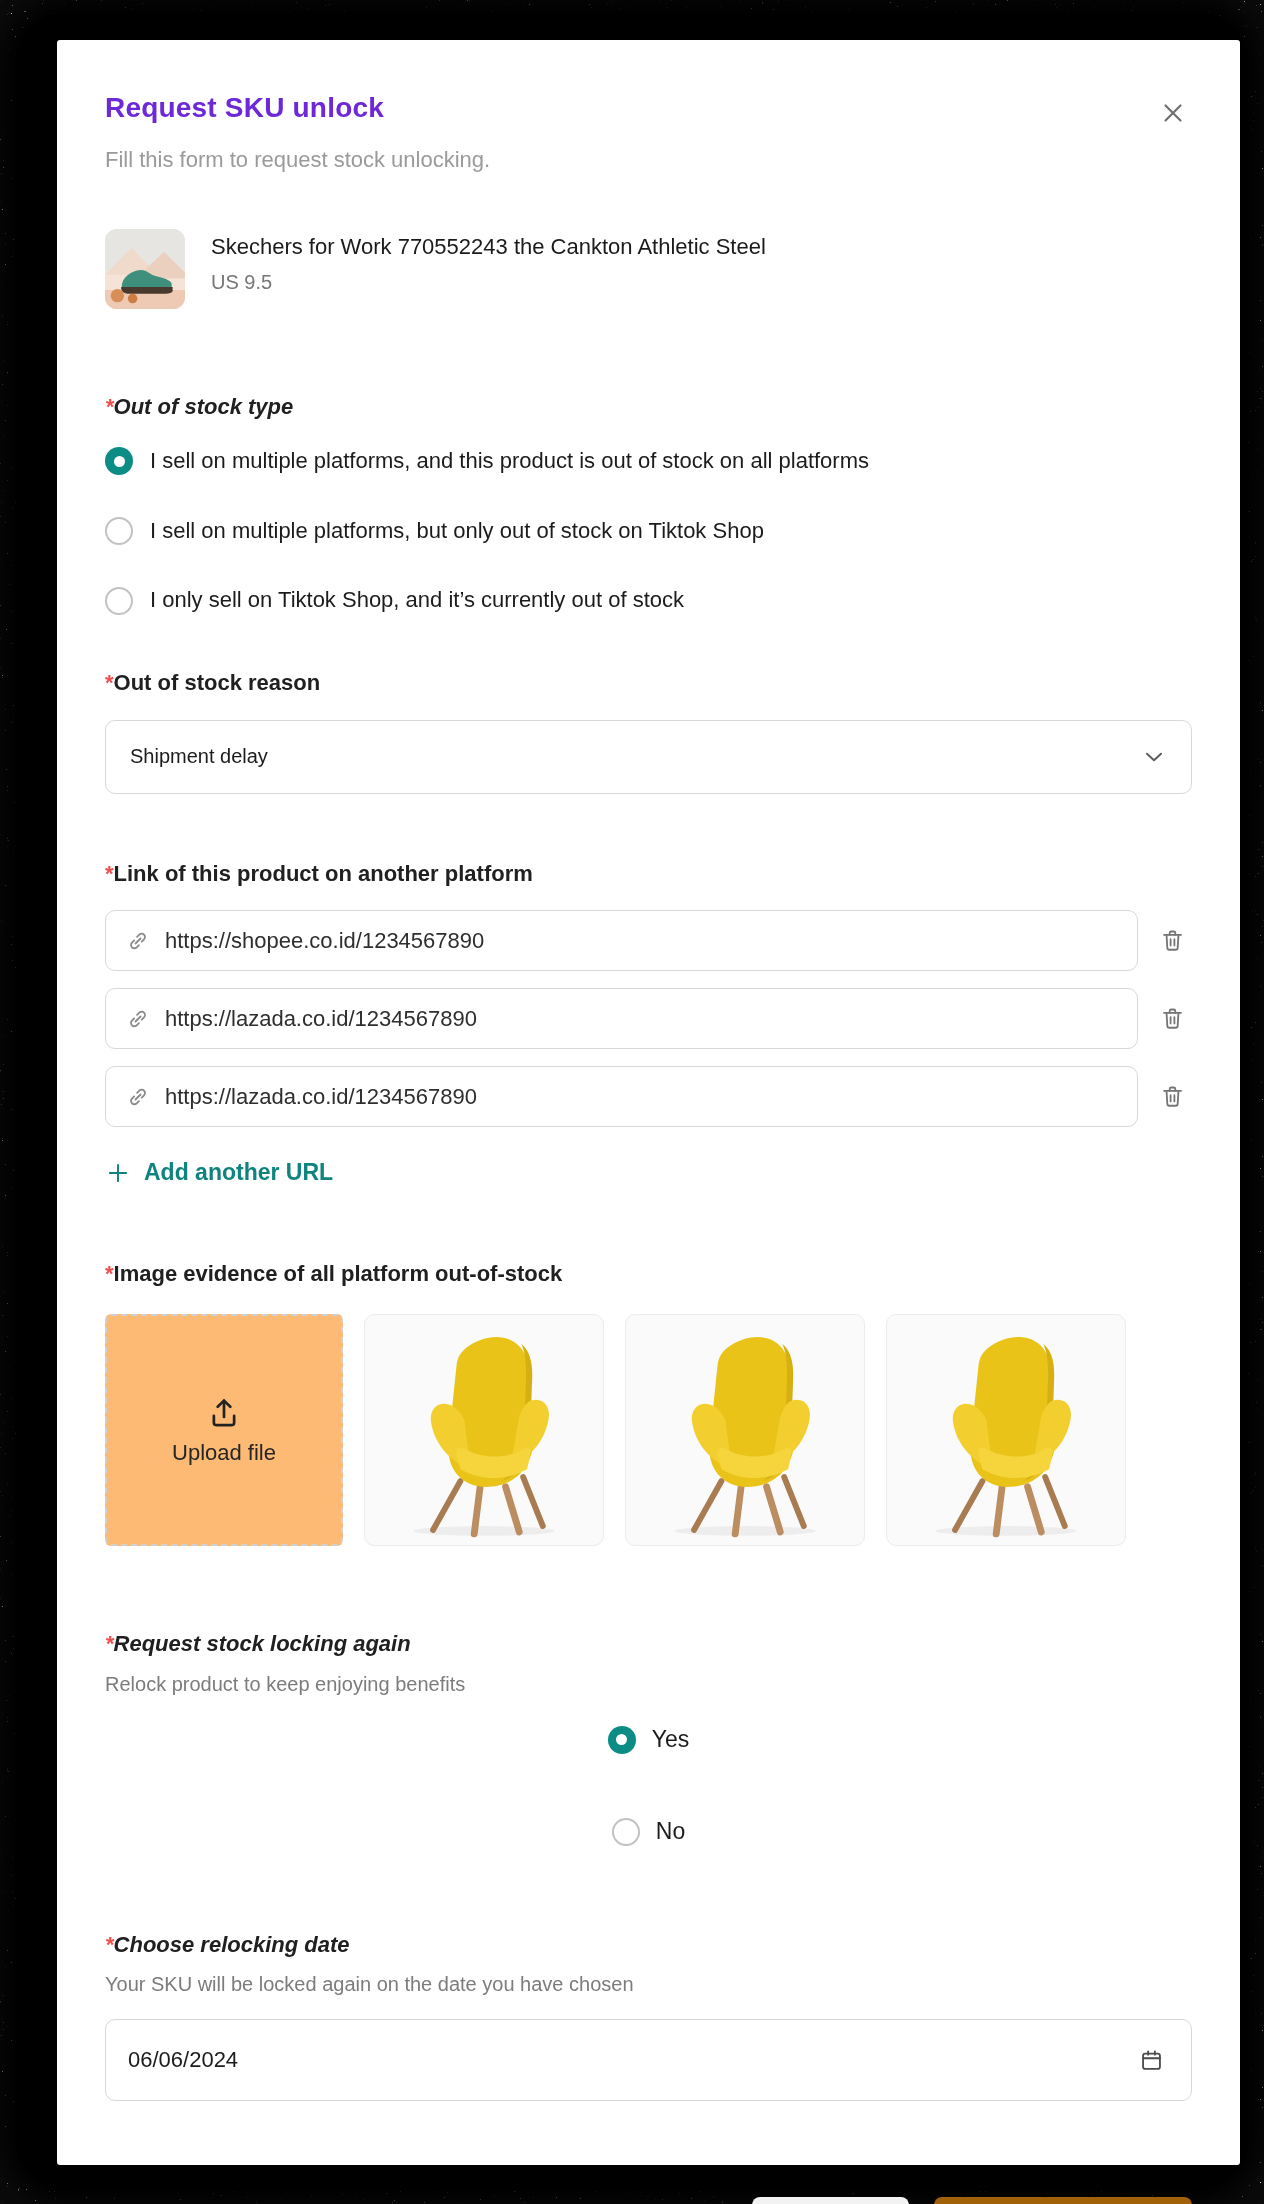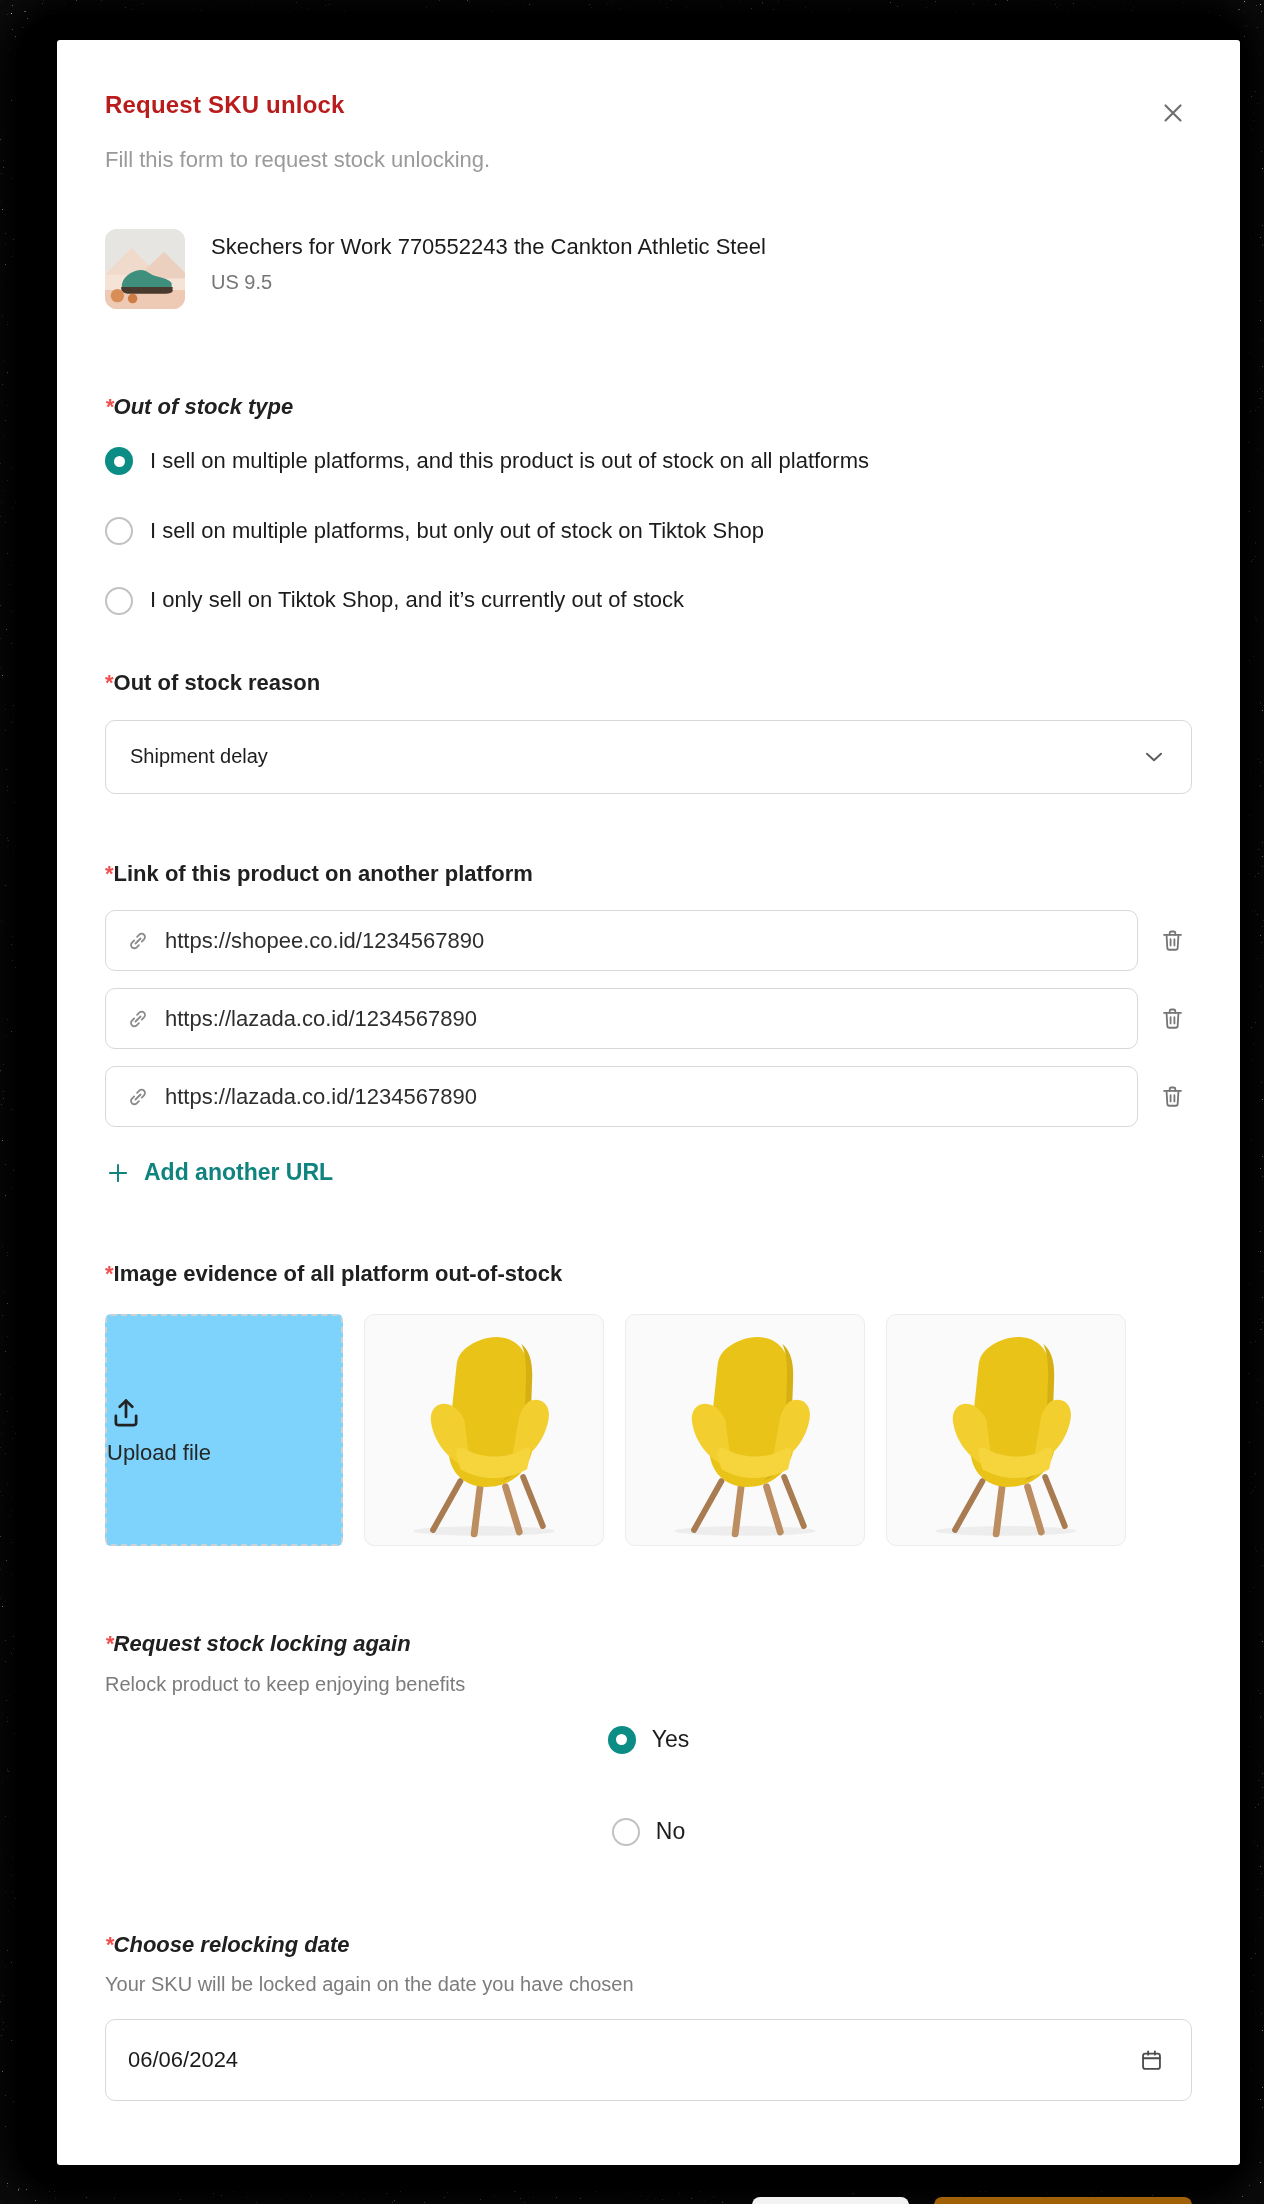--- a/index.html
+++ b/index.html
@@ -6,21 +6,21 @@
   body{font-family:"Liberation Sans","DejaVu Sans",sans-serif;color:#1c1c1c;}
   .stage{position:relative;width:1264px;height:2204px;overflow:hidden;background:#fff;}
   .noise-svg{position:absolute;inset:0;display:block;}
   .black-frame{position:absolute;left:16px;top:12px;right:16px;bottom:14px;
     background:#000;border-radius:52px;
     box-shadow:0 0 22px 10px rgba(0,0,0,.92),0 0 46px 18px rgba(0,0,0,.55);}
   .modal{position:absolute;left:57px;top:40px;width:1183px;height:2125px;background:#fff;
     border-radius:3px;box-sizing:border-box;padding:50px 48px 0 48px;}
   
   .hd{display:flex;justify-content:space-between;align-items:flex-start;}
-  .title{font-size:24px;font-weight:700;letter-spacing:.2px;color:#b91c1c;line-height:1.25;}
+  .title{font-size:28px;font-weight:700;letter-spacing:.2px;color:#6d28d9;line-height:1.25;}
   .close-btn{border:none;background:none;padding:4px;cursor:pointer;color:#6f6f6f;line-height:0;margin-top:4px;}
   .subtitle{margin-top:14px;font-size:22px;color:#9a9a9a;line-height:1.3;}
   
   .product{margin-top:54px;display:flex;align-items:flex-start;gap:26px;}
   .thumb{width:80px;height:80px;border-radius:12px;overflow:hidden;flex:0 0 auto;background:#eee;}
   .p-name{font-size:22px;color:#1b1b1b;line-height:1.3;margin-top:4px;}
   .p-var{font-size:20px;color:#767676;margin-top:10px;}
   
   .f-label{font-size:22px;font-weight:700;color:#202020;line-height:1.3;}
   .req{color:#f0504d;font-weight:700;}
@@ -41,21 +41,21 @@
   .url-list{margin-top:22px;}
   .url-row{display:flex;align-items:center;margin-bottom:17px;}
   .url-row:last-child{margin-bottom:0;}
   .input-box{flex:1;height:61px;border:1px solid #d8d8d8;border-radius:10px;display:flex;align-items:center;gap:15px;padding:0 20px;background:#fff;box-sizing:border-box;}
   .input-box input{border:none;outline:none;font-size:22px;color:#2e2e2e;flex:1;background:transparent;font-family:inherit;padding:0;}
   .icon-link{color:#8a8a8a;line-height:0;flex:0 0 auto;}
   .trash-btn{border:none;background:none;cursor:pointer;color:#757575;line-height:0;padding:6px;margin-left:15px;flex:0 0 auto;}
   .add-url{margin-top:32px;display:inline-flex;align-items:center;gap:13px;border:none;background:none;cursor:pointer;color:#0f837e;font-size:23px;font-weight:700;font-family:inherit;padding:0;}
   
   .tiles{margin-top:26px;display:flex;gap:21px;}
-  .upload-tile{width:238px;height:232px;border:2px dashed #d0d0d0;border-radius:6px;box-sizing:border-box;display:flex;flex-direction:column;justify-content:center;gap:8px;cursor:pointer;background:#7dd3fc;}
+  .upload-tile{width:238px;height:232px;border:2px dashed #d0d0d0;border-radius:6px;box-sizing:border-box;display:flex;flex-direction:column;align-items:center;justify-content:center;gap:8px;cursor:pointer;background:#fdba74;}
   .upload-label{font-size:22px;color:#262626;}
   .img-tile{width:240px;height:232px;background:#fafafa;border:1px solid #ececec;border-radius:10px;box-sizing:border-box;display:flex;align-items:center;justify-content:center;overflow:hidden;cursor:pointer;}
   
   .yesno{margin-top:28px;display:flex;align-items:center;gap:62px;flex-direction:column;}
   .yn{display:flex;align-items:center;gap:16px;cursor:pointer;}
   .yn .radio-label{font-size:23px;}
   
   .date-box{margin-top:22px;height:64px;border:1px solid #d8d8d8;border-radius:10px;display:flex;align-items:center;justify-content:space-between;padding:8px 22px;background:#fff;}
   .date-box input{border:none;outline:none;font-size:22px;font-weight:500;color:#1b1b1b;background:transparent;font-family:inherit;flex:1;padding:0;}
   .cal-btn{border:none;background:none;color:#4a4a4a;cursor:pointer;line-height:0;padding:4px;}

